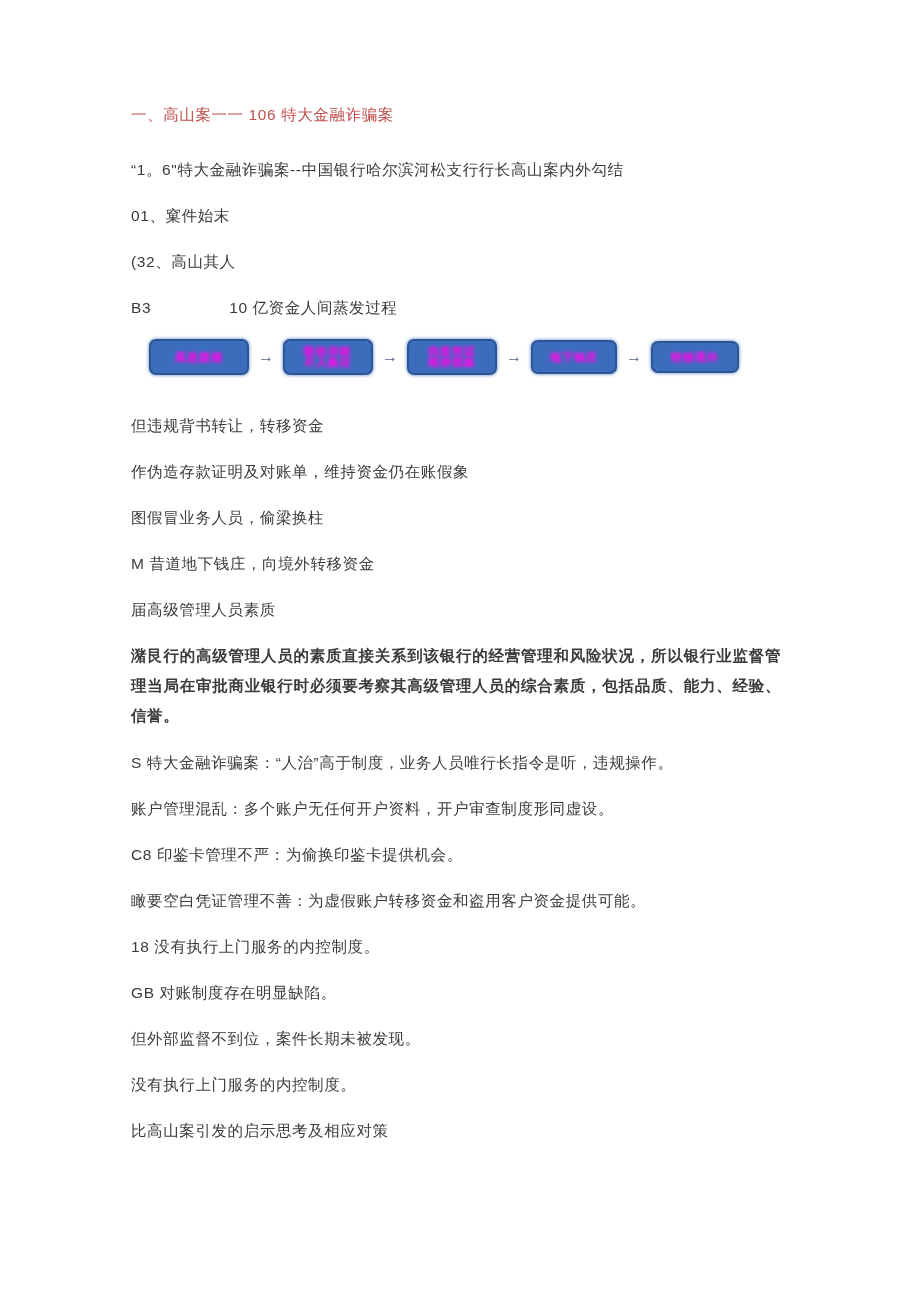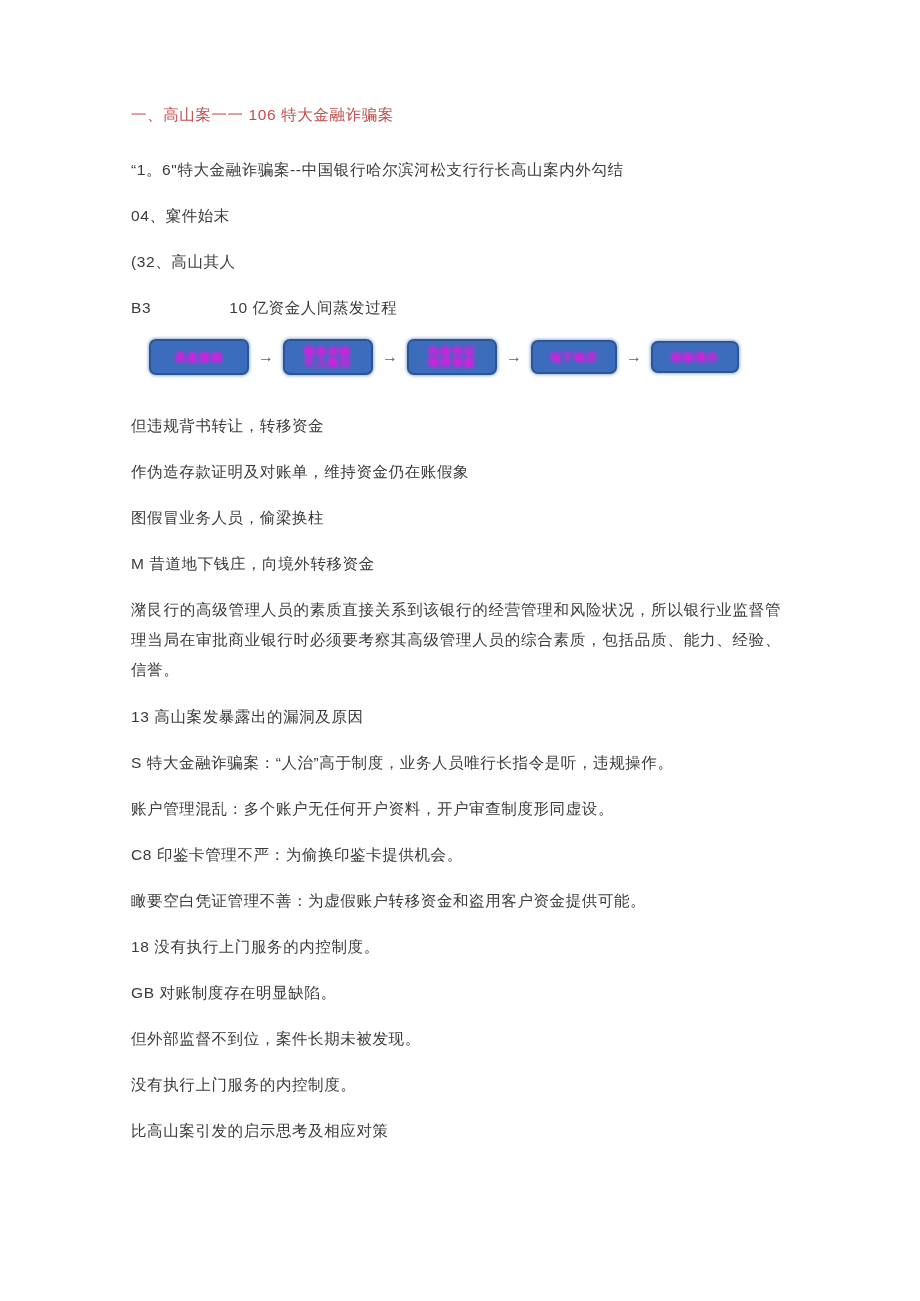--- a/index.html
+++ b/index.html
@@ -15,21 +15,21 @@
     padding: 100px 128px 0 131px;
   }
   .line {
     font-size: 15.5px;
     line-height: 29px;
     margin: 0 11px 17px 0;
     color: #3b3b3b;
     max-width: 662px;
     letter-spacing: 0.6px;
   }
-  .line.para { line-height: 30px; text-align: justify; }
+  .line.para { line-height: 30px; text-align: justify; font-weight: bold; }
   .line.heading { color: #c0504d; margin-bottom: 26px; }
   .line.b3 .gap { display: inline-block; width: 78px; }
   
   .flowchart {
     display: flex;
     align-items: center;
     margin: 10px 0 36px 18px;
     height: 36px;
   }
   .flow-box {
@@ -67,21 +67,21 @@
     filter: blur(0.6px);
     flex: none;
   }
 </style>
 </head>
 <body>
 
 <div class="page">
     <p class="line heading">一、高山案一一 106 特大金融诈骗案</p>
     <p class="line">“1。6"特大金融诈骗案--中国银行哈尔滨河松支行行长高山案内外勾结</p>
-    <p class="line">04、窠件始末</p>
+    <p class="line">01、窠件始末</p>
     <p class="line">(32、高山其人</p>
     <p class="line b3"><span>B3</span><span class="gap"></span><span>10 亿资金人间蒸发过程</span></p>
     <div class="flowchart">
       <div class="flow-box fb0">
         <span class="lbl">高息揽储</span>
       </div>
       <span class="flow-arrow">→</span>
       <div class="flow-box fb1">
         <span class="lbl">吸收存款</span>
         <span class="lbl">不入账目</span>
@@ -97,22 +97,22 @@
       </div>
       <span class="flow-arrow">→</span>
       <div class="flow-box fb4">
         <span class="lbl">转移境外</span>
       </div>
     </div>
     <p class="line">但违规背书转让，转移资金</p>
     <p class="line">作伪造存款证明及对账单，维持资金仍在账假象</p>
     <p class="line">图假冒业务人员，偷梁换柱</p>
     <p class="line">M 昔道地下钱庄，向境外转移资金</p>
+    <p class="line">届高级管理人员素质</p>
     <p class="line para">潴艮行的高级管理人员的素质直接关系到该银行的经营管理和风险状况，所以银行业监督管理当局在审批商业银行时必须要考察其高级管理人员的综合素质，包括品质、能力、经验、信誉。</p>
-    <p class="line">13 高山案发暴露出的漏洞及原因</p>
     <p class="line">S 特大金融诈骗案：“人治”高于制度，业务人员唯行长指令是听，违规操作。</p>
     <p class="line">账户管理混乱：多个账户无任何开户资料，开户审查制度形同虚设。</p>
     <p class="line">C8 印鉴卡管理不严：为偷换印鉴卡提供机会。</p>
     <p class="line">瞰要空白凭证管理不善：为虚假账户转移资金和盗用客户资金提供可能。</p>
     <p class="line">18 没有执行上门服务的内控制度。</p>
     <p class="line">GB 对账制度存在明显缺陷。</p>
     <p class="line">但外部监督不到位，案件长期未被发现。</p>
     <p class="line">没有执行上门服务的内控制度。</p>
     <p class="line">比高山案引发的启示思考及相应对策</p>
   </div>

